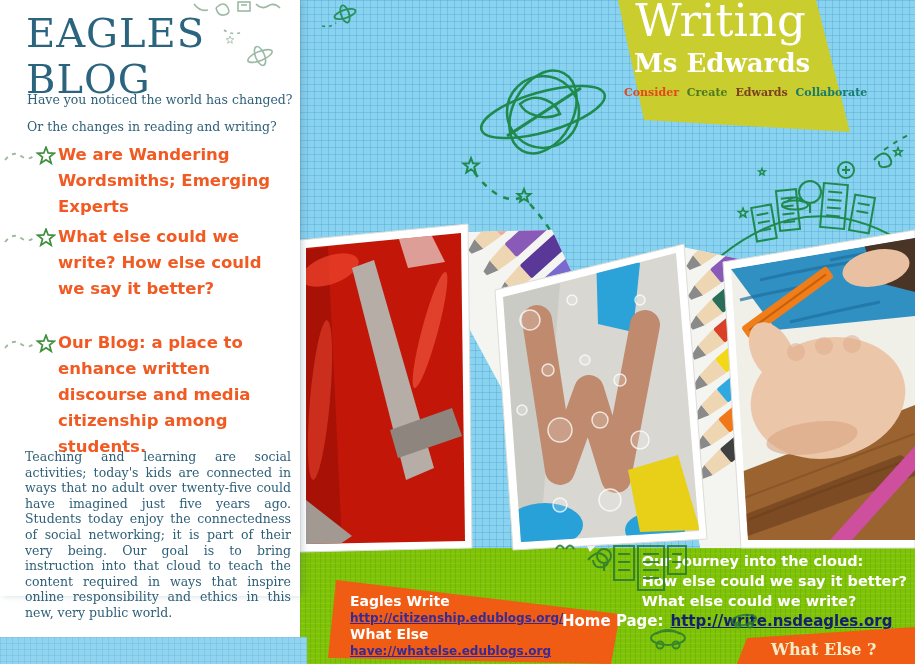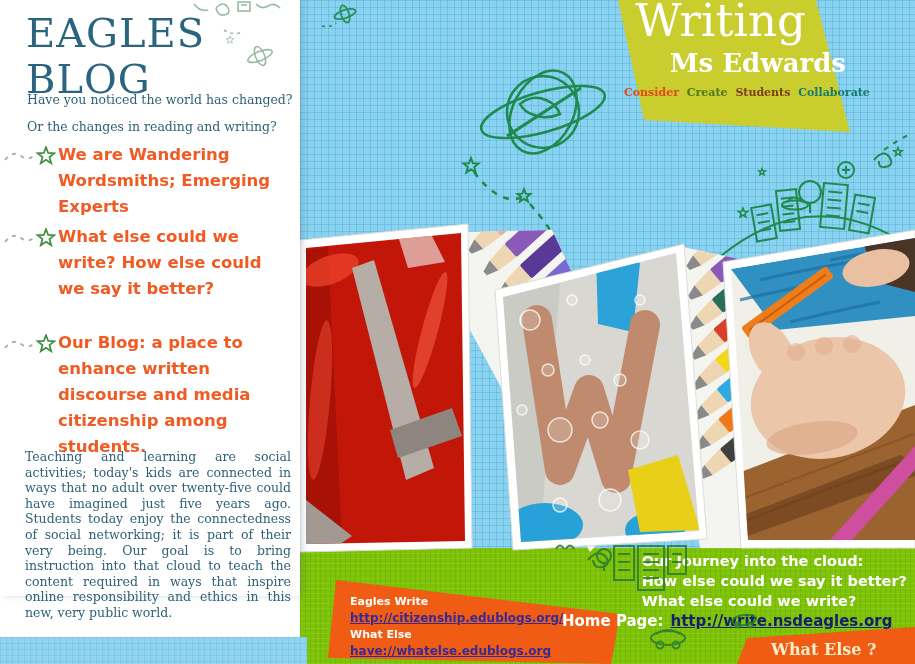--- a/index.html
+++ b/index.html
@@ -9,40 +9,40 @@
   .main-bg{position:absolute;left:300px;top:0;width:615px;height:664px;z-index:0;
     background-color:#89d2f0;
     background-image:linear-gradient(rgba(62,155,198,.30) 1px,transparent 1px),
                      linear-gradient(90deg,rgba(62,155,198,.30) 1px,transparent 1px);
     background-size:7px 7px;}
   
   .banner{position:absolute;left:612px;top:0;width:240px;height:132px;background:#c9cd2e;
     clip-path:polygon(6px 0,204px 0,238px 132px,32px 120px);z-index:1;}
   .banner-title{position:absolute;left:618px;top:-6px;width:205px;text-align:center;z-index:2;
     font-family:"DejaVu Serif",serif;font-size:45px;color:#ffffff;}
-  .banner-sub{position:absolute;left:634px;top:48px;width:212px;text-align:right;z-index:2;
+  .banner-sub{position:absolute;left:634px;top:48px;width:212px;text-align:left;z-index:2;
     font-family:"DejaVu Serif",serif;font-weight:bold;font-size:26px;color:#ffffff;}
   .banner-tags{position:absolute;left:622px;top:86px;width:228px;text-align:center;z-index:2;
     font-family:"DejaVu Serif",serif;font-weight:bold;font-size:11px;white-space:nowrap;}
   .banner-tags span{margin:0 2px;}
   
   svg.layer{position:absolute;left:0;top:0;width:915px;height:664px;pointer-events:none;}
   svg.doodles{z-index:1;}
   svg.collage{z-index:3;}
   svg.footer-doodles{z-index:5;}
   
   .footer{position:absolute;left:300px;top:548px;width:615px;height:116px;z-index:2;
     background-color:#7ec306;
     background-image:linear-gradient(rgba(255,255,255,.08) 1px,transparent 1px),
                      linear-gradient(90deg,rgba(70,130,0,.20) 1px,transparent 1px);
     background-size:5px 5px;}
   .links-box{position:absolute;left:328px;top:574px;width:292px;height:90px;background:#f05c14;
     clip-path:polygon(8px 6px,292px 40px,283px 90px,0 84px);z-index:4;}
   .lb-inner{position:absolute;left:22px;top:20px;width:255px;}
-  .lb-label{color:#fff;font-weight:bold;font-size:11px;line-height:15px;}
+  .lb-label{color:#fff;font-weight:bold;font-size:14px;line-height:15px;}
   .lb-url{display:block;color:#352a96;font-size:12px;font-weight:bold;line-height:13px;
     text-decoration:underline;margin:3px 0 2px;cursor:pointer;}
   .journey{position:absolute;right:8px;top:551px;color:#fff;font-weight:bold;
     font-size:14.5px;line-height:20px;z-index:4;}
   .homepage{position:absolute;left:562px;top:612px;z-index:4;font-size:15px;font-weight:bold;color:#fff;}
   .homepage a{color:#14206e;text-decoration:underline;margin-left:7px;cursor:pointer;}
   .whatelse-box{position:absolute;left:737px;top:627px;width:178px;height:37px;background:#f05c14;
     clip-path:polygon(10px 11px,178px 0,178px 37px,0 37px);z-index:4;}
   .whatelse-box span{position:absolute;left:34px;top:13px;font-family:"DejaVu Serif",serif;
     font-weight:bold;font-size:16px;color:#f6eecb;}
@@ -72,21 +72,21 @@
 <div id="page">
 
   <div class="main-bg"></div>
 
   <div class="banner"></div>
   <div class="banner-title">Writing</div>
   <div class="banner-sub">Ms Edwards</div>
   <div class="banner-tags">
     <span style="color: rgb(226, 73, 28);">Consider</span>
     <span style="color: rgb(78, 122, 30);">Create</span>
-    <span style="color: rgb(124, 64, 32);">Students</span>
+    <span style="color: rgb(124, 64, 32);">Edwards</span>
     <span style="color: rgb(23, 122, 110);">Collaborate</span>
   </div>
 
   <svg class="layer doodles" viewBox="0 0 915 664">
     <defs>
       <path id="star5" d="M0,-8 L2,-2.75 L7.6,-2.5 L3.23,1.05 L4.7,6.5 L0,3.4 L-4.7,6.5 L-3.23,1.05 L-7.6,-2.5 L-2,-2.75 Z"></path>
     </defs>
 
     <g stroke="#1f8a4d" stroke-width="2.5" fill="none">
       <circle cx="543" cy="112" r="36"></circle>

